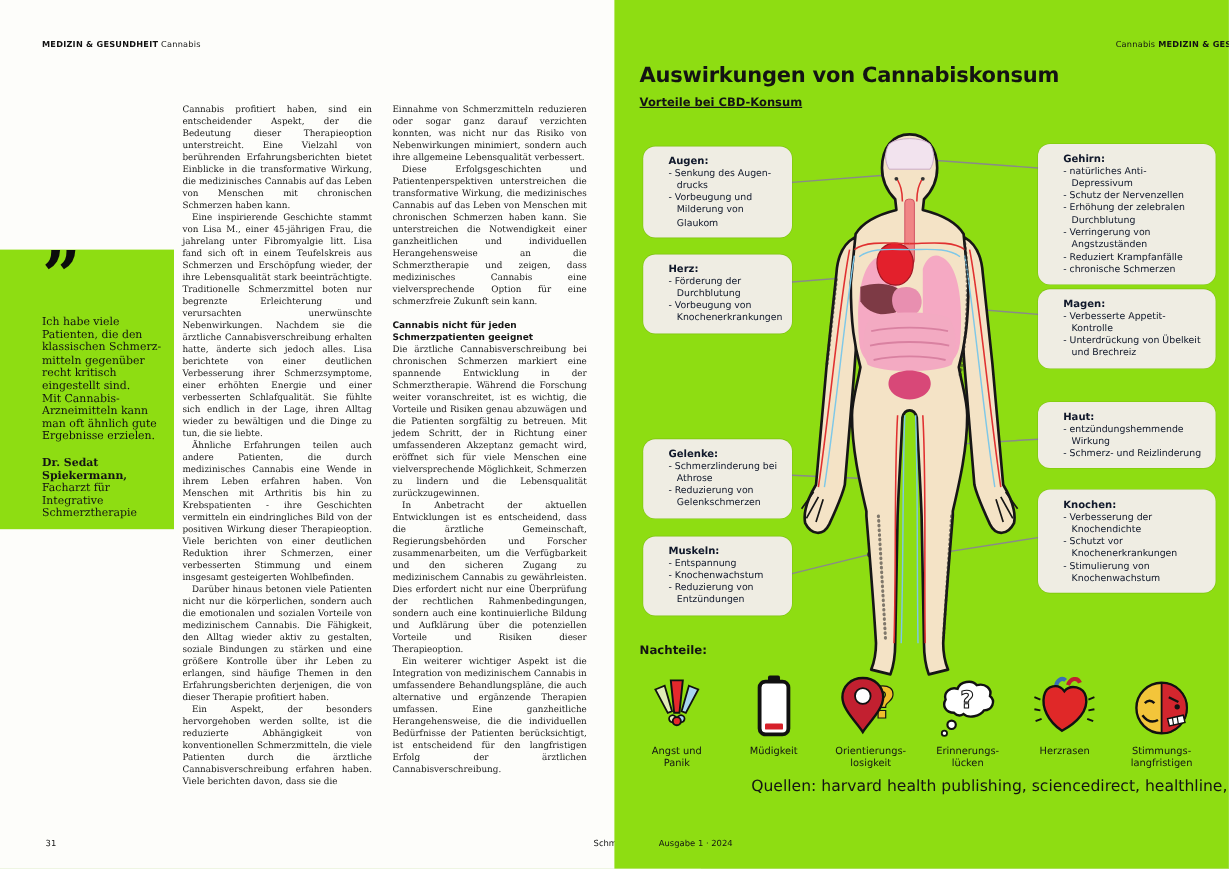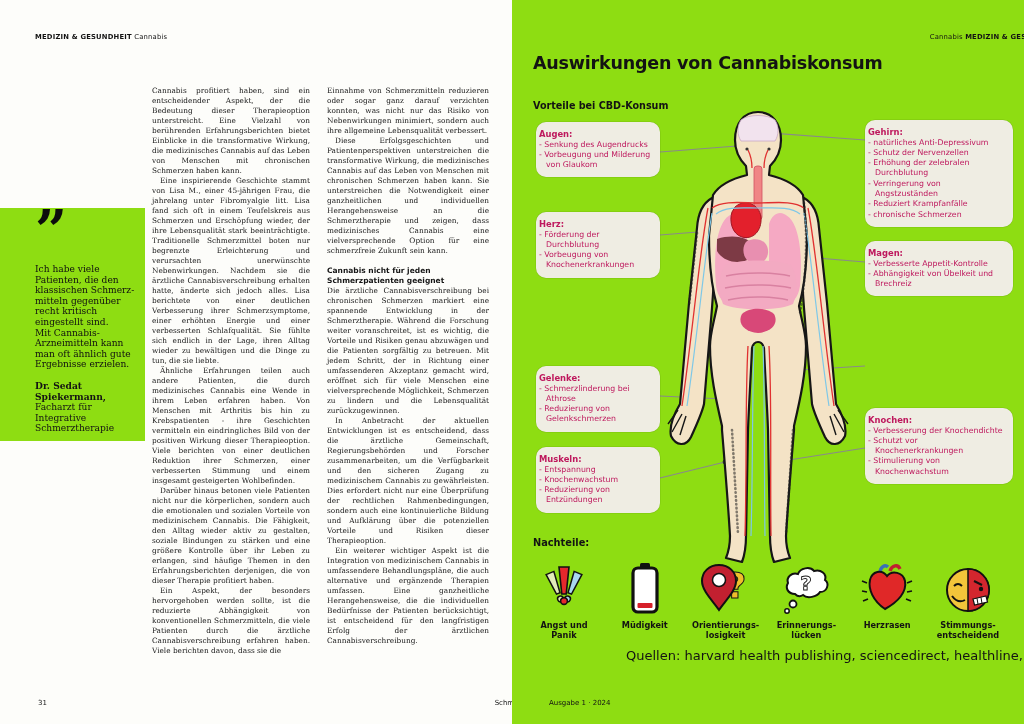--- a/index.html
+++ b/index.html
@@ -45,40 +45,40 @@
 
   
   .folio{position:absolute;bottom:17px;font-size:7px;}
   .folio-num-left{left:38px;}
   .mag-name{right:15px;font-weight:normal;}
   .issue{left:37px;text-align:center;}
   .folio-num-right{right:34px;}
 
   
   .title{position:absolute;left:21px;top:53px;margin:0;font-size:17.5px;font-weight:bold;letter-spacing:-.2px;}
-  .subtitle{position:absolute;left:21px;top:100px;margin:0;font-size:9.6px;font-weight:bold;}
+  .subtitle{position:absolute;left:21px;top:80px;margin:0;font-size:9.6px;font-weight:bold;text-decoration:underline;}
 
   
   .benefit-box{position:absolute;background:var(--boxbg);border-radius:10px;
-    padding:7px 8px 7px 3px;box-sizing:border-box;color:#be185d;box-shadow:0 0 0 .5px rgba(0,0,0,.12);}
+    padding:7px 8px 7px 21px;box-sizing:border-box;color:#0f172a;box-shadow:0 0 0 .5px rgba(0,0,0,.12);}
   .bcol-left{left:24px;width:124px;}
   .bcol-right{left:353px;width:148px;}
   .benefit-box .bt{font-weight:bold;font-size:8.4px;line-height:10.6px;}
   .benefit-item{font-size:7.8px;line-height:10.3px;padding-left:7px;text-indent:-7px;}
 
   
   .overlay-svg{position:absolute;left:0;top:0;width:512px;height:724px;pointer-events:none;}
   .body-svg{position:absolute;left:136px;top:108px;width:220px;height:460px;}
 
   
   .nachteile-label{position:absolute;left:21px;top:537px;font-size:9.8px;font-weight:bold;}
   .icons-row{position:absolute;left:12px;top:559px;width:484px;display:flex;justify-content:space-between;}
   .dis-item{width:80px;text-align:center;}
   .dis-icon{height:56px;display:flex;align-items:flex-end;justify-content:center;}
-  .icon-label{font-size:8.2px;font-weight:bold;line-height:9.6px;white-space:pre-line;margin-top:6px;}
+  .icon-label{font-size:8.2px;font-weight:normal;line-height:9.6px;white-space:pre-line;margin-top:6px;}
 
   .sources{position:absolute;right:36px;top:648px;font-size:13px;}
 </style>
 </head>
 <body>
 
 <div class="page page-left">
 
   <div class="kicker kicker-left">
     <span class="b">MEDIZIN &amp; GESUNDHEIT</span>
@@ -242,21 +242,26 @@
     <div class="benefit-item">- natürliches Anti-Depressivum</div>
     <div class="benefit-item">- Schutz der Nervenzellen</div>
     <div class="benefit-item">- Erhöhung der zelebralen Durchblutung</div>
     <div class="benefit-item">- Verringerung von Angstzuständen</div>
     <div class="benefit-item">- Reduziert Krampfanfälle</div>
     <div class="benefit-item">- chronische Schmerzen</div>
   </div>
   <div class="benefit-box bcol-right" style="top:241px">
     <div class="bt">Magen:</div>
     <div class="benefit-item">- Verbesserte Appetit-Kontrolle</div>
-    <div class="benefit-item">- Abhängigkeit von Übelkeit und Brechreiz</div>
+    <div class="benefit-item">- Unterdrückung von Übelkeit und Brechreiz</div>
+  </div>
+  <div class="benefit-box bcol-right" style="top:335px">
+    <div class="bt">Haut:</div>
+    <div class="benefit-item">- entzündungshemmende Wirkung</div>
+    <div class="benefit-item">- Schmerz- und Reizlinderung</div>
   </div>
   <div class="benefit-box bcol-right" style="top:408px">
     <div class="bt">Knochen:</div>
     <div class="benefit-item">- Verbesserung der Knochendichte</div>
     <div class="benefit-item">- Schutzt vor Knochenerkrankungen</div>
     <div class="benefit-item">- Stimulierung von Knochenwachstum</div>
   </div>
 
   <div class="nachteile-label">Nachteile:</div>
 
@@ -332,21 +337,21 @@
           <path d="M27,8 A21,21 0 0 1 27,50 Z" fill="#D3262E" stroke="#111" stroke-width="1.5"></path>
           <path d="M13,25 q4,-4 8,0" fill="none" stroke="#111" stroke-width="2"></path>
           <path d="M11,35 q6,8 13,4" fill="none" stroke="#111" stroke-width="2"></path>
           <path d="M33,20 l8,4" stroke="#111" stroke-width="2"></path>
           <circle cx="40" cy="28" r="2.2" fill="#111"></circle>
           <path d="M32,38 l13,-3 l1.5,6 l-13,3 Z" fill="#fff" stroke="#111" stroke-width="1.2"></path>
           <path d="M36,37.2 l1,6 M40,36.4 l1,6" stroke="#111" stroke-width="1"></path>
         </svg>
       </div>
       <div class="icon-label">Stimmungs-
-entscheidend</div>
+langfristigen</div>
     </div>
   </div>
 
   <div class="sources">Quellen: harvard health publishing, sciencedirect, healthline, tk.de</div>
 
   <span class="folio issue">Ausgabe 1 · 2024</span>
   <span class="folio folio-num-right">23</span>
 </div>
 
 </body></html>

